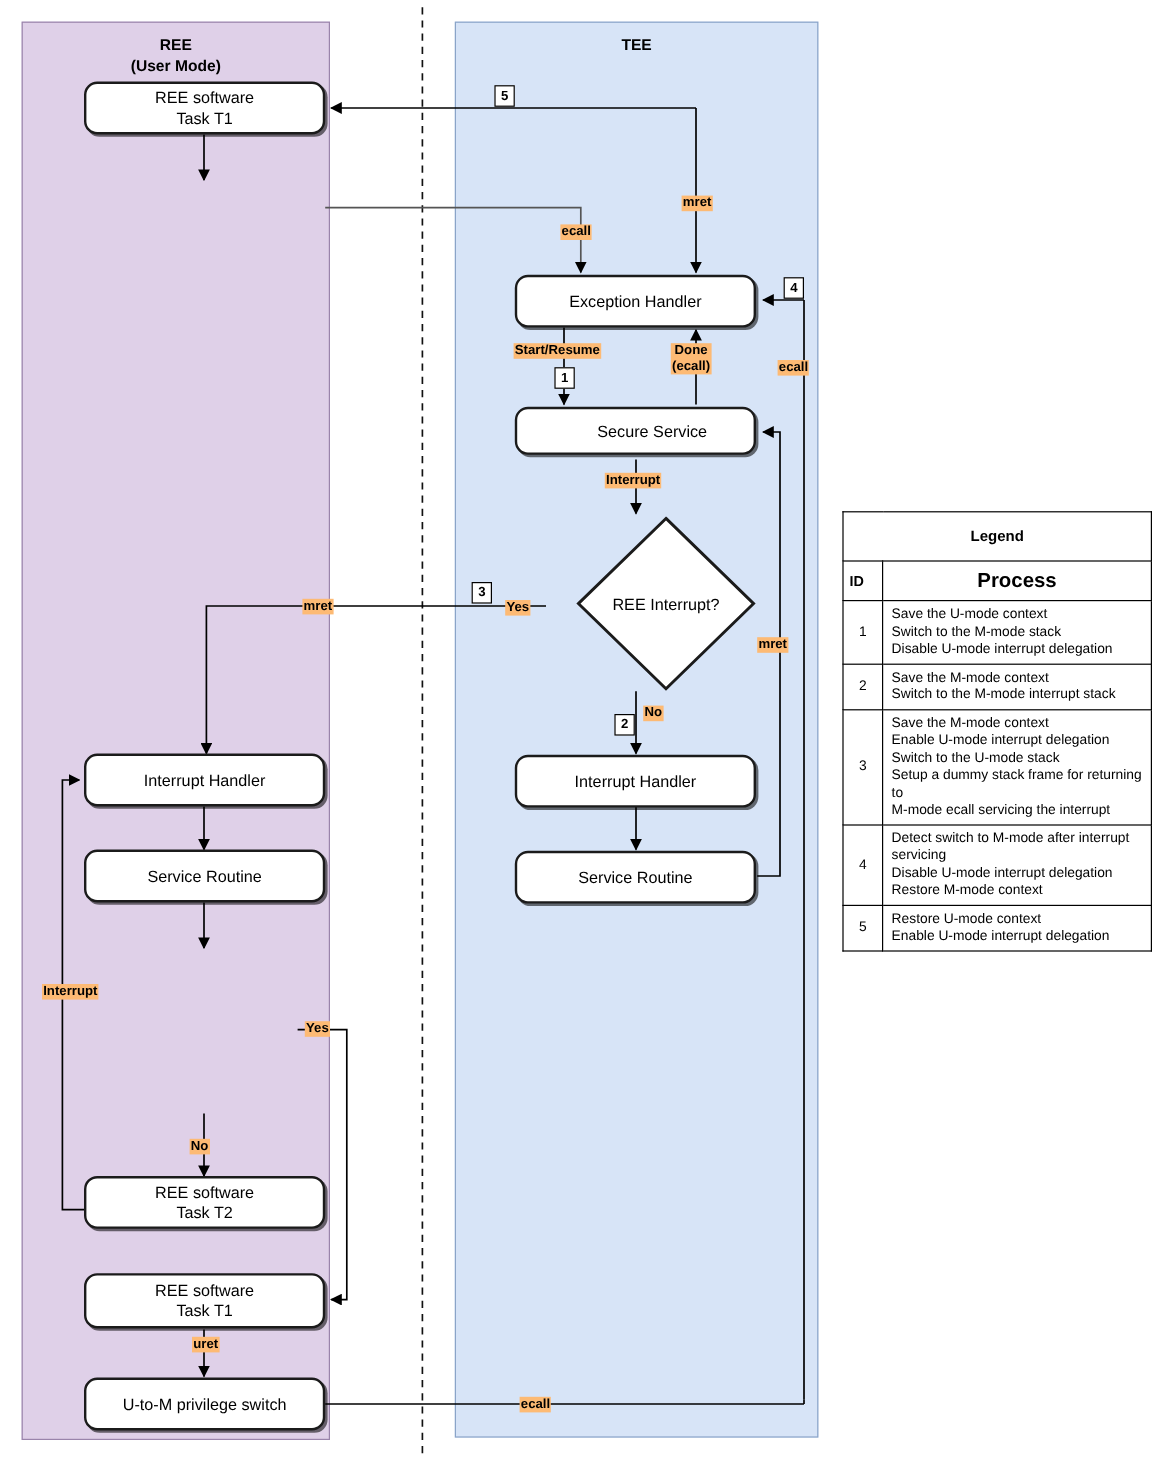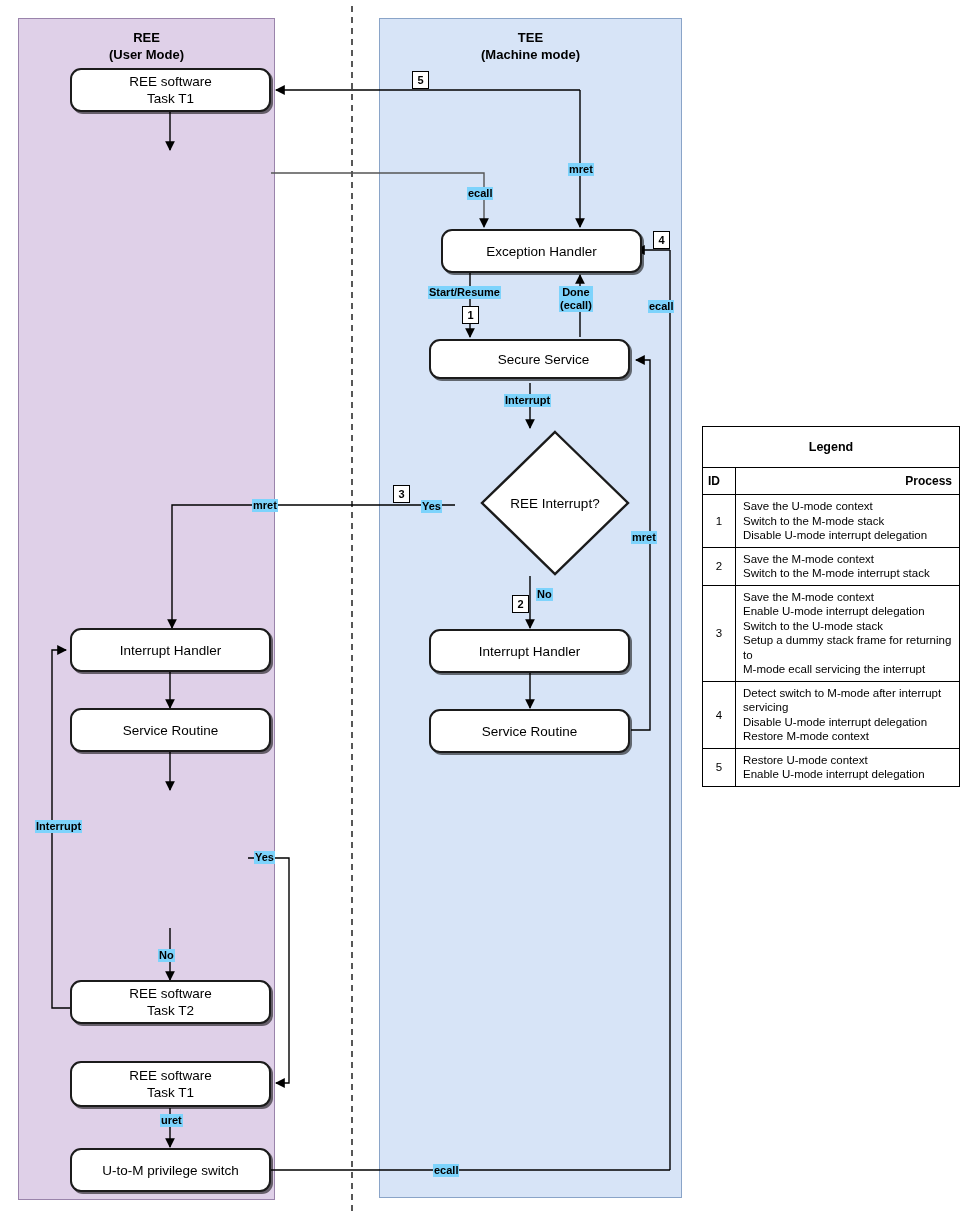--- a/index.html
+++ b/index.html
@@ -24,57 +24,56 @@
   .node span{display:block;}
 
   
   .diamond{position:absolute;}
   .diamond .dlabel{position:absolute;left:0;top:0;width:100%;height:100%;
         display:flex;align-items:center;justify-content:center;text-align:center;
         font-size:13.5px;color:#000;line-height:17px;}
 
   
   .elabel{position:absolute;font-size:11px;font-weight:bold;color:#000;
-          background:#7dd3fc;padding:0 1px;white-space:nowrap;line-height:13px;}
+          background:#fdba74;padding:0 1px;white-space:nowrap;line-height:13px;}
   .elabel.two{line-height:13px;text-align:center;}
 
   
   .badge{position:absolute;box-sizing:border-box;background:#ffffff;
          border:1px solid #000;font-size:11px;font-weight:bold;color:#000;
          display:flex;align-items:center;justify-content:center;}
 
   
   .legend{position:absolute;box-sizing:border-box;background:#ffffff;
           border:1px solid #000;border-collapse:collapse;}
   table.legend{border-spacing:0;}
   table.legend th,table.legend td{border:1px solid #000;color:#000;vertical-align:middle;}
   table.legend th.ltitle{font-size:12.5px;font-weight:bold;text-align:center;
           padding:7px 4px;height:26px;}
   table.legend th.hid{font-size:12px;font-weight:bold;text-align:left;
           padding:6px 5px;width:22px;}
-  table.legend th.hproc{font-size:12px;font-weight:bold;text-align:right;padding:6px 7px;}
+  table.legend th.hproc{font-size:17px;font-weight:bold;text-align:center;padding:6px 7px;}
   table.legend td.cid{font-size:11.5px;text-align:center;width:22px;padding:3px 2px;}
   table.legend td.cproc{font-size:11.5px;text-align:left;padding:4px 7px;line-height:14.5px;}
 </style>
 </head>
 <body>
 
 <div id="stage">
 
   <div class="panel ree" style="left:18px;top:18px;width:257px;height:1182px;background:#dfd0e8;">
     <div class="panel-title" style="top:10px;">
       <div>REE</div>
       <div>(User Mode)</div>
     </div>
   </div>
 
   <div class="panel tee" style="left:379px;top:18px;width:303px;height:1180px;background:#d7e4f7;">
     <div class="panel-title" style="top:10px;">
       <div>TEE</div>
-      <div>(Machine mode)</div>
     </div>
   </div>
 
   <svg class="layer" viewBox="0 0 968 1222" preserveAspectRatio="none">
     <defs>
       <marker id="arrow" viewBox="0 0 10 10" refX="9" refY="5" markerWidth="7" markerHeight="7" orient="auto-start-reverse">
         <path d="M 0 0 L 10 5 L 0 10 z" fill="#000"></path>
       </marker>
     </defs>
     <g fill="none" stroke="#000" stroke-width="1.4">
@@ -152,21 +151,21 @@
     <span>
       <span>REE software</span>
       <span>Task T1</span>
     </span>
   </div>
 
   <div class="node" style="left:70px;top:1148px;width:201px;height:44px;">
     <span>U-to-M privilege switch</span>
   </div>
 
-  <div class="node" style="left:429px;top:229px;width:201px;height:44px;margin-left:12px;">
+  <div class="node" style="left:429px;top:229px;width:201px;height:44px;">
     <span>Exception Handler</span>
   </div>
 
   <div class="node" style="left:429px;top:339px;width:201px;height:40px;padding-left:28px;">
     <span>Secure Service</span>
   </div>
 
   <div class="diamond" style="left:480px;top:430px;width:150px;height:146px;">
     <svg width="150" height="146" viewBox="0 0 150 146">
       <polygon points="75,2 148,73 75,144 2,73" fill="#ffffff" stroke="#1b1b1b" stroke-width="2.4"></polygon>

